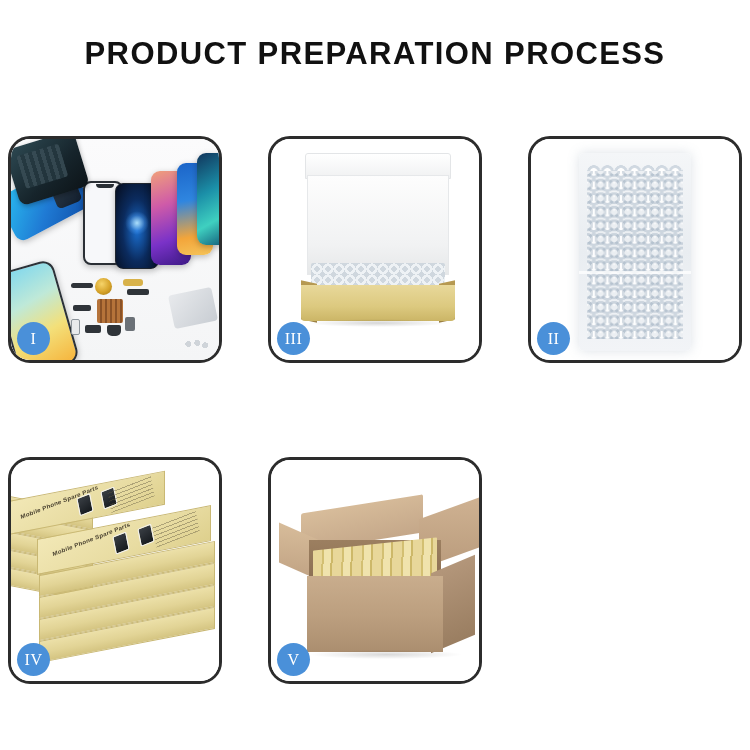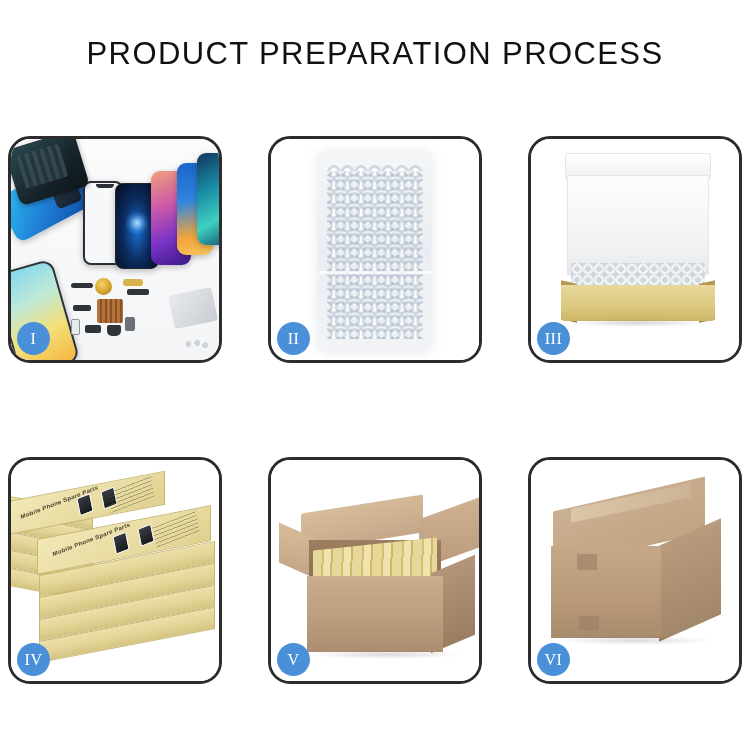--- a/index.html
+++ b/index.html
@@ -10,21 +10,21 @@
     overflow: hidden;
   }
   .page { position: relative; width: 750px; height: 750px; background: #fff; }
 
   
   .header { position: absolute; left: 0; top: 0; width: 750px; text-align: center; }
   .title {
     margin-top: 36px;
     font-size: 31px;
     letter-spacing: 1.4px;
-    font-weight: 400;
+    font-weight: 700;
     color: #111;
     font-family: "Liberation Sans", sans-serif;
     white-space: nowrap;
   }
   .subtitle {
     margin-top: 10px;
     font-size: 15.2px;
     color: #1a1a1a;
     letter-spacing: 0.15px;
     white-space: nowrap;
@@ -306,41 +306,41 @@
         <div class="part" style="left:96px;top:186px;width:14px;height:11px;border-radius:2px 2px 5px 5px;"></div>
         <div class="part" style="left:114px;top:178px;width:10px;height:14px;background:#6b7177;border-radius:2px;"></div>
         <div class="part" style="left:116px;top:150px;width:22px;height:6px;background:#2f3439;"></div>
         <div class="tool"></div>
         <div class="screws"></div>
       </div>
       <div class="badge">I</div>
     </div>
 
     <div class="panel">
-      <div class="scene p2">
-        <div class="wrapsheet">
-          <div class="bubbles"></div>
-          <div class="bubbles2"></div>
-          <div class="wrapseam"></div>
-        </div>
-      </div>
-      <div class="badge">II</div>
-    </div>
-
-    <div class="panel">
       <div class="scene p3">
         <div class="b3-lid"></div>
         <div class="b3-back"></div>
         <div class="b3-foam"></div>
         <div class="b3-lcap"></div>
         <div class="b3-rcap"></div>
         <div class="b3-front"></div>
         <div class="b3-shadow"></div>
       </div>
       <div class="badge">III</div>
+    </div>
+
+    <div class="panel">
+      <div class="scene p2">
+        <div class="wrapsheet">
+          <div class="bubbles"></div>
+          <div class="bubbles2"></div>
+          <div class="wrapseam"></div>
+        </div>
+      </div>
+      <div class="badge">II</div>
     </div>
 
     <div class="panel">
       <div class="scene p4">
         <div class="stack">
 
           <div class="sbox" style="left:-2px;top:44px;width:84px;height:18px;transform:skewY(11deg);"></div>
           <div class="sbox" style="left:-2px;top:62px;width:84px;height:18px;transform:skewY(11deg);"></div>
           <div class="sbox" style="left:-2px;top:80px;width:84px;height:18px;transform:skewY(11deg);"></div>
           <div class="sbox" style="left:-2px;top:98px;width:84px;height:18px;transform:skewY(11deg);"></div>
@@ -376,27 +376,15 @@
         <div class="c5-flapL"></div>
         <div class="c5-inner"></div>
         <div class="c5-goods"></div>
         <div class="c5-side"></div>
         <div class="c5-front"></div>
         <div class="c5-shadow"></div>
       </div>
       <div class="badge">V</div>
     </div>
 
-    <div class="panel">
-      <div class="scene p6">
-        <div class="c6-top"></div>
-        <div class="c6-tape"></div>
-        <div class="c6-side"></div>
-        <div class="c6-front"></div>
-        <div class="c6-tab1"></div>
-        <div class="c6-tab2"></div>
-        <div class="c6-shadow"></div>
-      </div>
-      <div class="badge">VI</div>
-    </div>
 
   </div>
 </div>
 
 </body></html>

